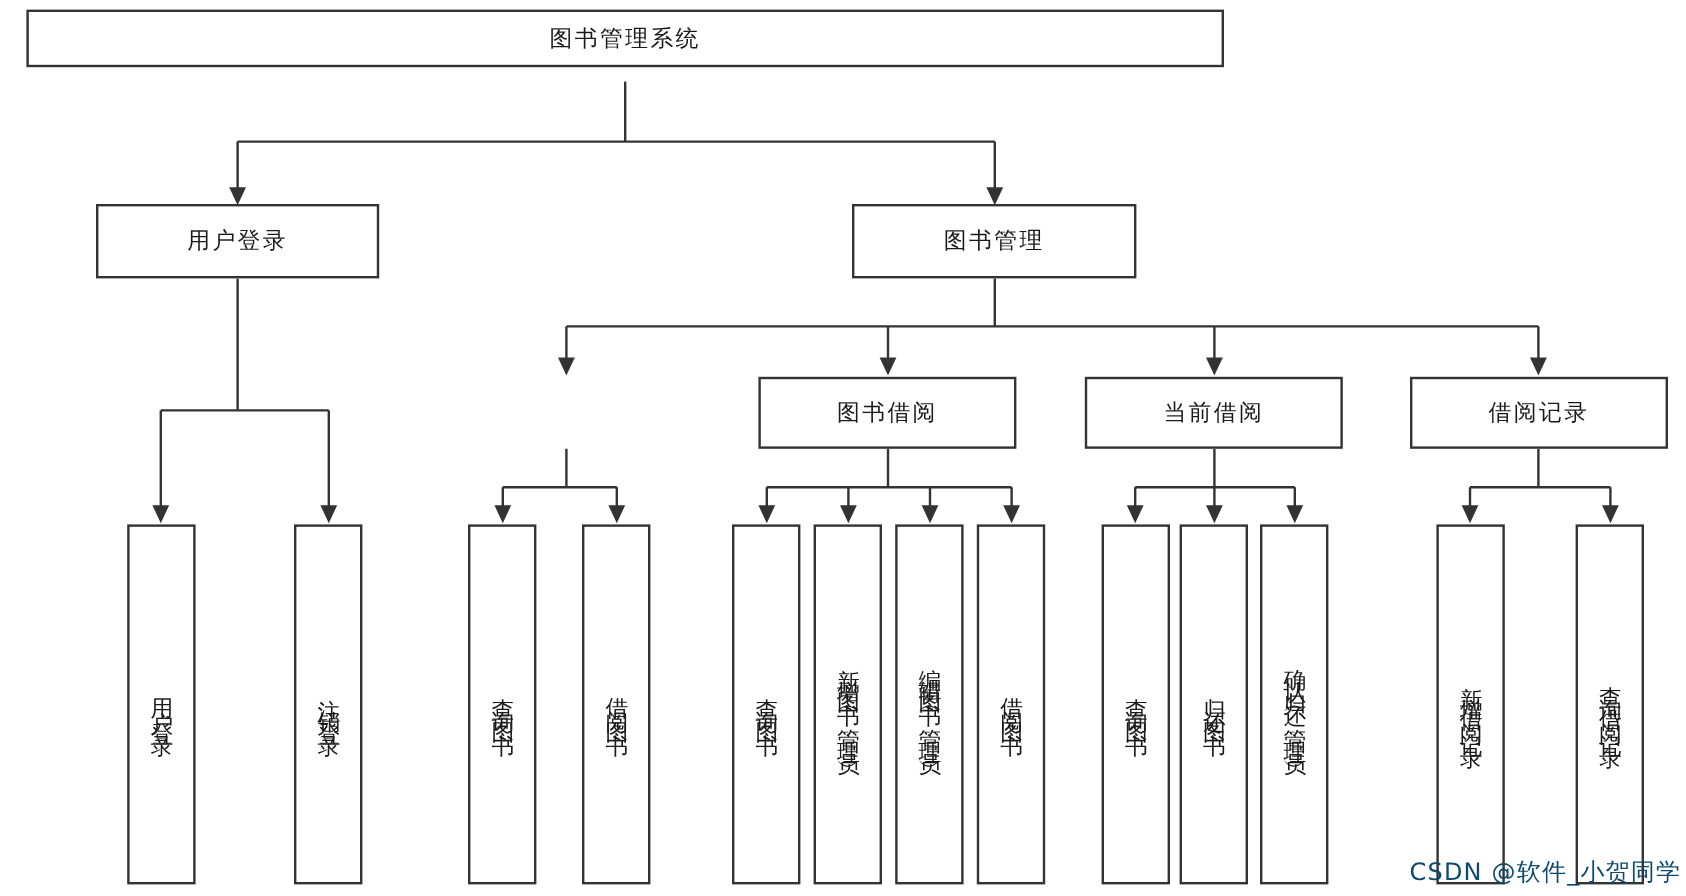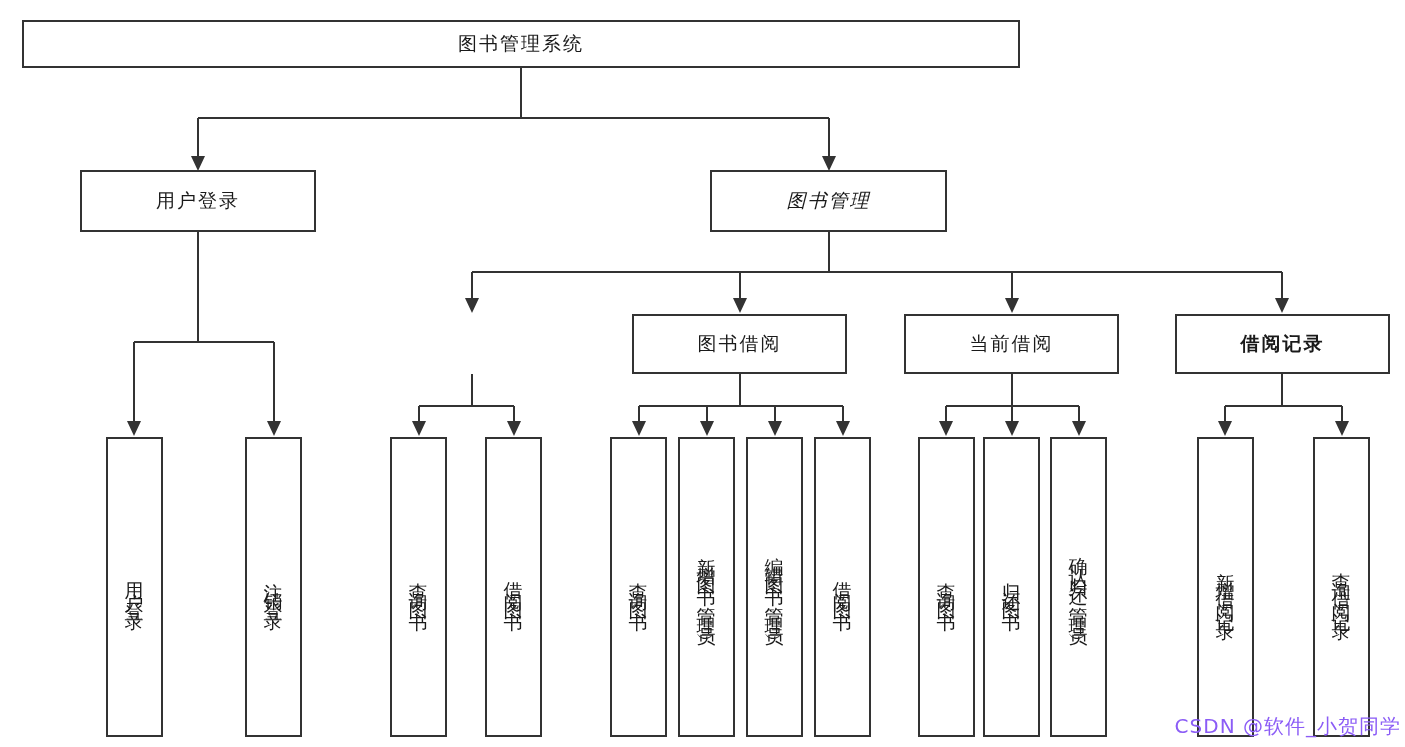--- a/index.html
+++ b/index.html
@@ -34,49 +34,49 @@
     writing-mode: vertical-rl;
     text-orientation: mixed;
     font-size: 19px;
     letter-spacing: 10px;
     top: 437px;
     width: 57px;
     height: 300px;
     line-height: 1;
   }
   
-  #n-root   { left: 22px;  top: 20px;  width: 998px; height: 48px; }
+  #n-root   { left: 22px;  top: 8px;  width: 998px; height: 48px; }
   
   #n-l2-0   { left: 80px;  top: 170px; width: 236px; height: 62px; }
-  #n-l2-1   { left: 710px; top: 170px; width: 237px; height: 62px; font-style: italic; }
+  #n-l2-1   { left: 710px; top: 170px; width: 237px; height: 62px; }
   
   #n-l3-0   { left: 365px;  top: 314px; width: 215px; height: 60px; }
   #n-l3-1   { left: 632px;  top: 314px; width: 215px; height: 60px; }
   #n-l3-2   { left: 904px;  top: 314px; width: 215px; height: 60px; }
-  #n-l3-3   { left: 1175px; top: 314px; width: 215px; height: 60px; font-weight: bold; }
+  #n-l3-3   { left: 1175px; top: 314px; width: 215px; height: 60px; }
   
   #leaf-0  { left: 106px;  }
   #leaf-1  { left: 245px;  }
   #leaf-2  { left: 390px;  }
   #leaf-3  { left: 485px;  }
   #leaf-4  { left: 610px;  }
   #leaf-5  { left: 678px;  }
   #leaf-6  { left: 746px;  }
   #leaf-7  { left: 814px;  }
   #leaf-8  { left: 918px;  }
   #leaf-9  { left: 983px;  }
   #leaf-10 { left: 1050px; }
   #leaf-11 { left: 1197px; }
   #leaf-12 { left: 1313px; }
   .watermark {
     position: absolute;
     right: 4px;
     bottom: 7px;
     font-size: 20px;
-    color: #8b5cf6;
+    color: #0c4a6e;
     letter-spacing: 1px;
     z-index: 5;
     white-space: nowrap;
   }
 </style>
 </head>
 <body>
 
 <div class="canvas">
 

